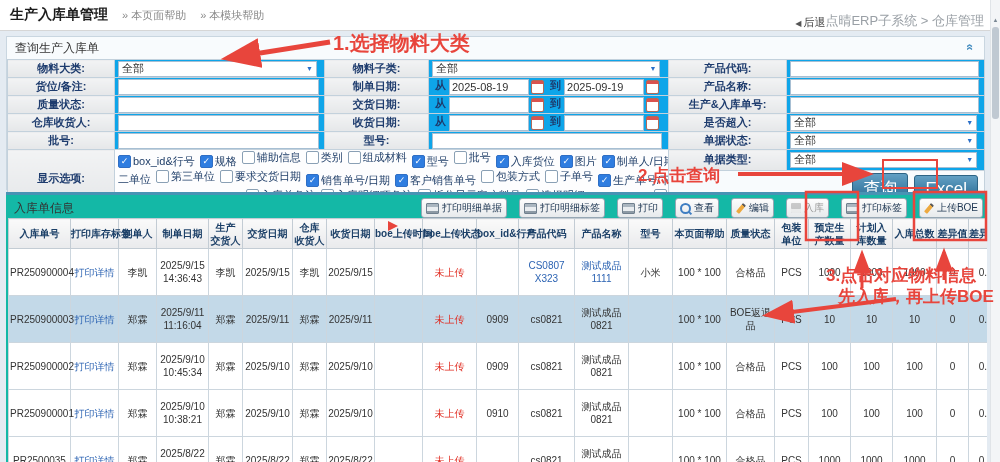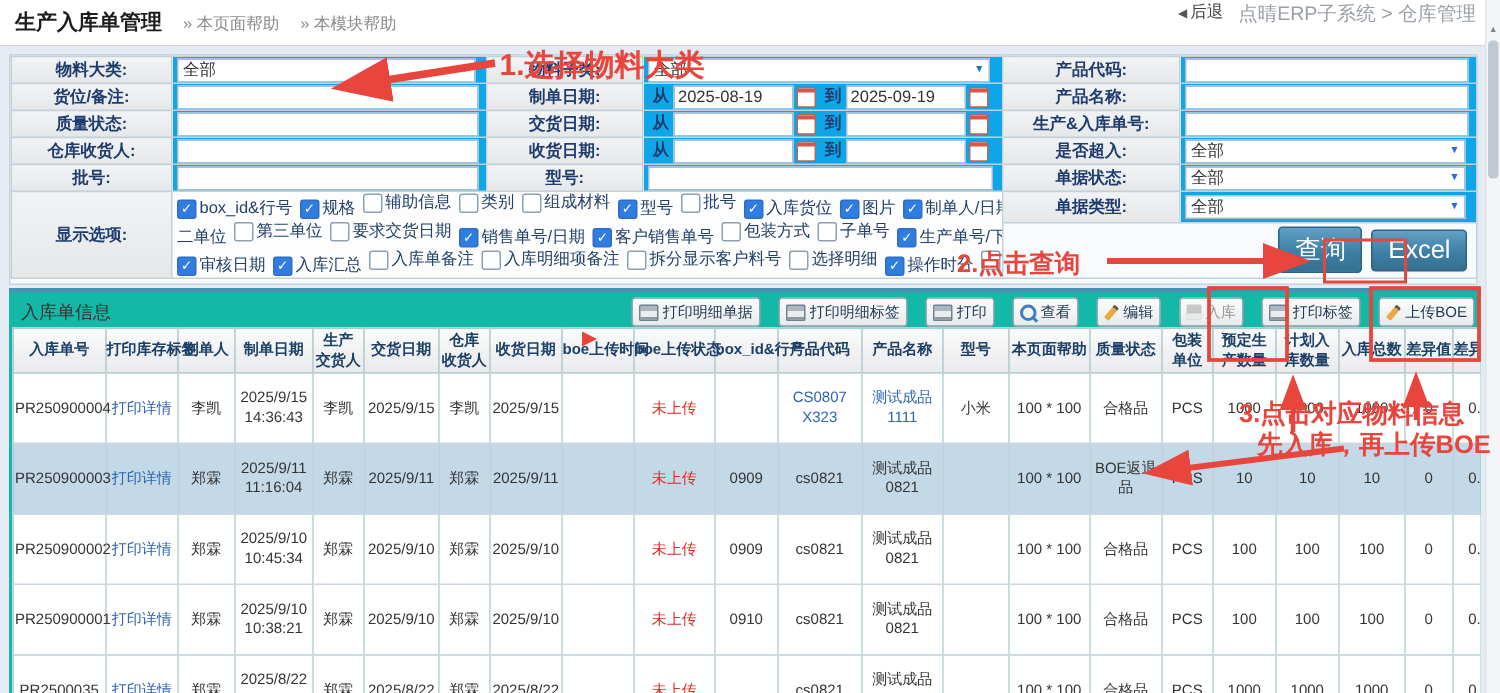--- a/index.html
+++ b/index.html
@@ -4,21 +4,21 @@
 <style>
   html,body{margin:0;padding:0}
   body{width:1000px;height:462px;position:relative;overflow:hidden;
        background:#e4ebf2;font-family:"Liberation Sans","DejaVu Sans",sans-serif;
        -webkit-font-smoothing:antialiased}
   
   .topbar{position:absolute;left:0;top:0;width:1000px;height:30px;background:#fff;
           border-bottom:1px solid #d6d6d6;display:flex;align-items:center}
   .app-title{font-size:14px;font-weight:bold;color:#1c1c1c;margin-left:10px}
   .help-link{font-size:11px;color:#8a8a8a;margin-left:14px}
-  .top-right{position:absolute;right:16px;top:0;height:30px;display:flex;align-items:flex-start;gap:10px}
+  .top-right{position:absolute;right:16px;top:0;height:30px;display:flex;align-items:flex-end;}
   .back-link{font-size:11px;color:#444}
   .back-link .tri{font-size:8px;color:#555;margin-right:2px}
   .crumb{font-size:13px;color:#9aa0a6}
   
   .panel1{position:absolute;left:6px;top:36px;width:979px;height:154px;background:#f8fbfd;
           border:1px solid #c9d6e0;box-sizing:border-box}
   .panel1-title{font-size:12px;color:#333;padding:3px 0 2px 8px;position:relative}
   .collapse{position:absolute;right:10px;top:3px;color:#4a90c2;font-size:12px;font-weight:bold;
             display:inline-block;transform:rotate(90deg);cursor:pointer}
   table.qform{border-collapse:collapse;table-layout:fixed;width:977px;margin:0 auto;font-size:11px}
@@ -90,20 +90,24 @@
   <span class="app-title">生产入库单管理</span>
   <span class="help-link">» 本页面帮助</span>
   <span class="help-link">» 本模块帮助</span>
   <span class="top-right">
     <span class="back-link"><span class="tri">◀</span><span>后退</span></span>
     <span class="crumb"><span>点晴ERP子系统</span> <span>&gt;</span> <span>仓库管理</span></span>
   </span>
 </div>
 
 <div class="panel1">
+  <div class="panel1-title">
+    <span>查询生产入库单</span>
+    <span class="collapse">«</span>
+  </div>
   <table class="qform">
     <colgroup>
         <col style="width:107px">
         <col style="width:210px">
         <col style="width:104px">
         <col style="width:240px">
         <col style="width:118px">
         <col style="width:198px">
       </colgroup>
     <tbody>

